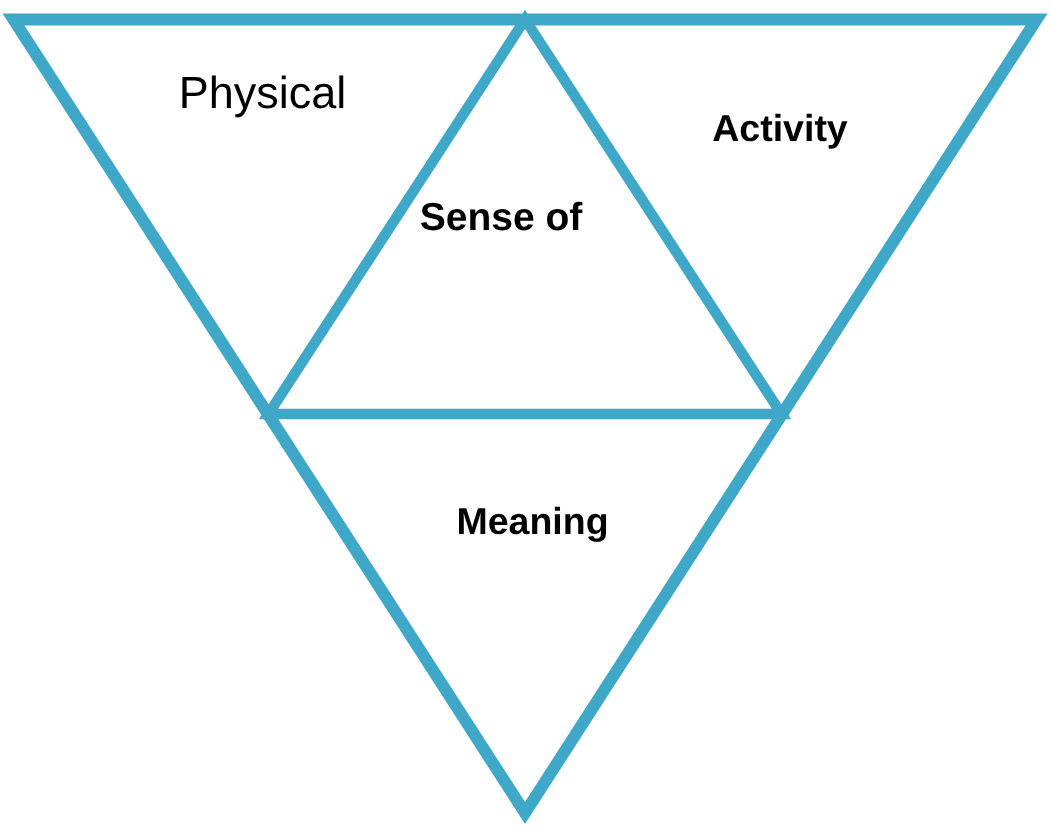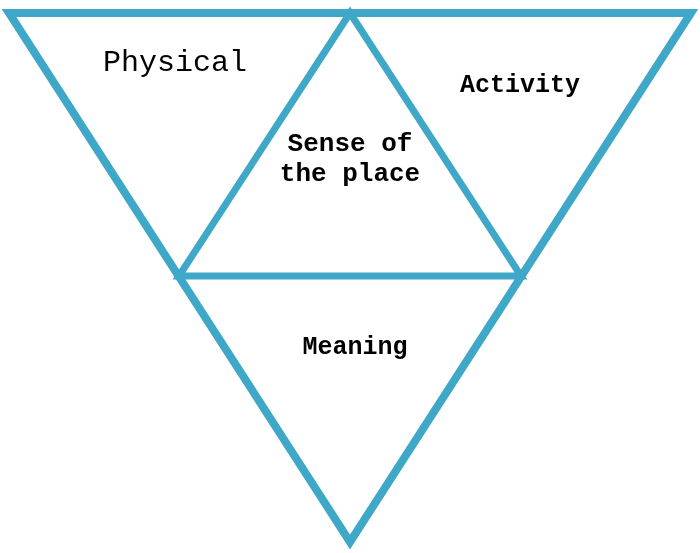--- a/index.html
+++ b/index.html
@@ -5,21 +5,21 @@
   html, body {
     margin: 0;
     padding: 0;
     background: #ffffff;
   }
   #stage {
     position: relative;
     width: 700px;
     height: 553px;
     background: #ffffff;
-    font-family: Liberation Mono, monospace;
+    font-family: Liberation Sans, sans-serif;
     overflow: hidden;
   }
   #stage svg {
     position: absolute;
     top: 0;
     left: 0;
   }
   .label {
     position: absolute;
     color: #000000;
@@ -37,21 +37,21 @@
   #label-physical .l1 { font-weight: 400; }
   #label-physical .l2 { font-weight: 700; }
   #label-activity {
     left: 410px;
     top: 72px;
     width: 220px;
     font-size: 25px;
     font-weight: 700;
   }
   #label-sense {
-    left: 240px;
+    left: 224px;
     top: 130px;
     width: 220px;
     font-size: 26px;
     font-weight: 700;
   }
   #label-meaning {
     left: 230px;
     top: 334px;
     width: 250px;
     font-size: 25px;
@@ -75,20 +75,19 @@
   <div class="label" id="label-physical">
     <span class="line l1">Physical</span>
   </div>
 
   <div class="label" id="label-activity">
     <span class="line">Activity</span>
   </div>
 
   <div class="label" id="label-sense">
     <span class="line">Sense of</span>
-    <span class="line">the place</span>
   </div>
 
   <div class="label" id="label-meaning">
     <span class="line">Meaning</span>
   </div>
 
 </div>
 
 </body></html>

